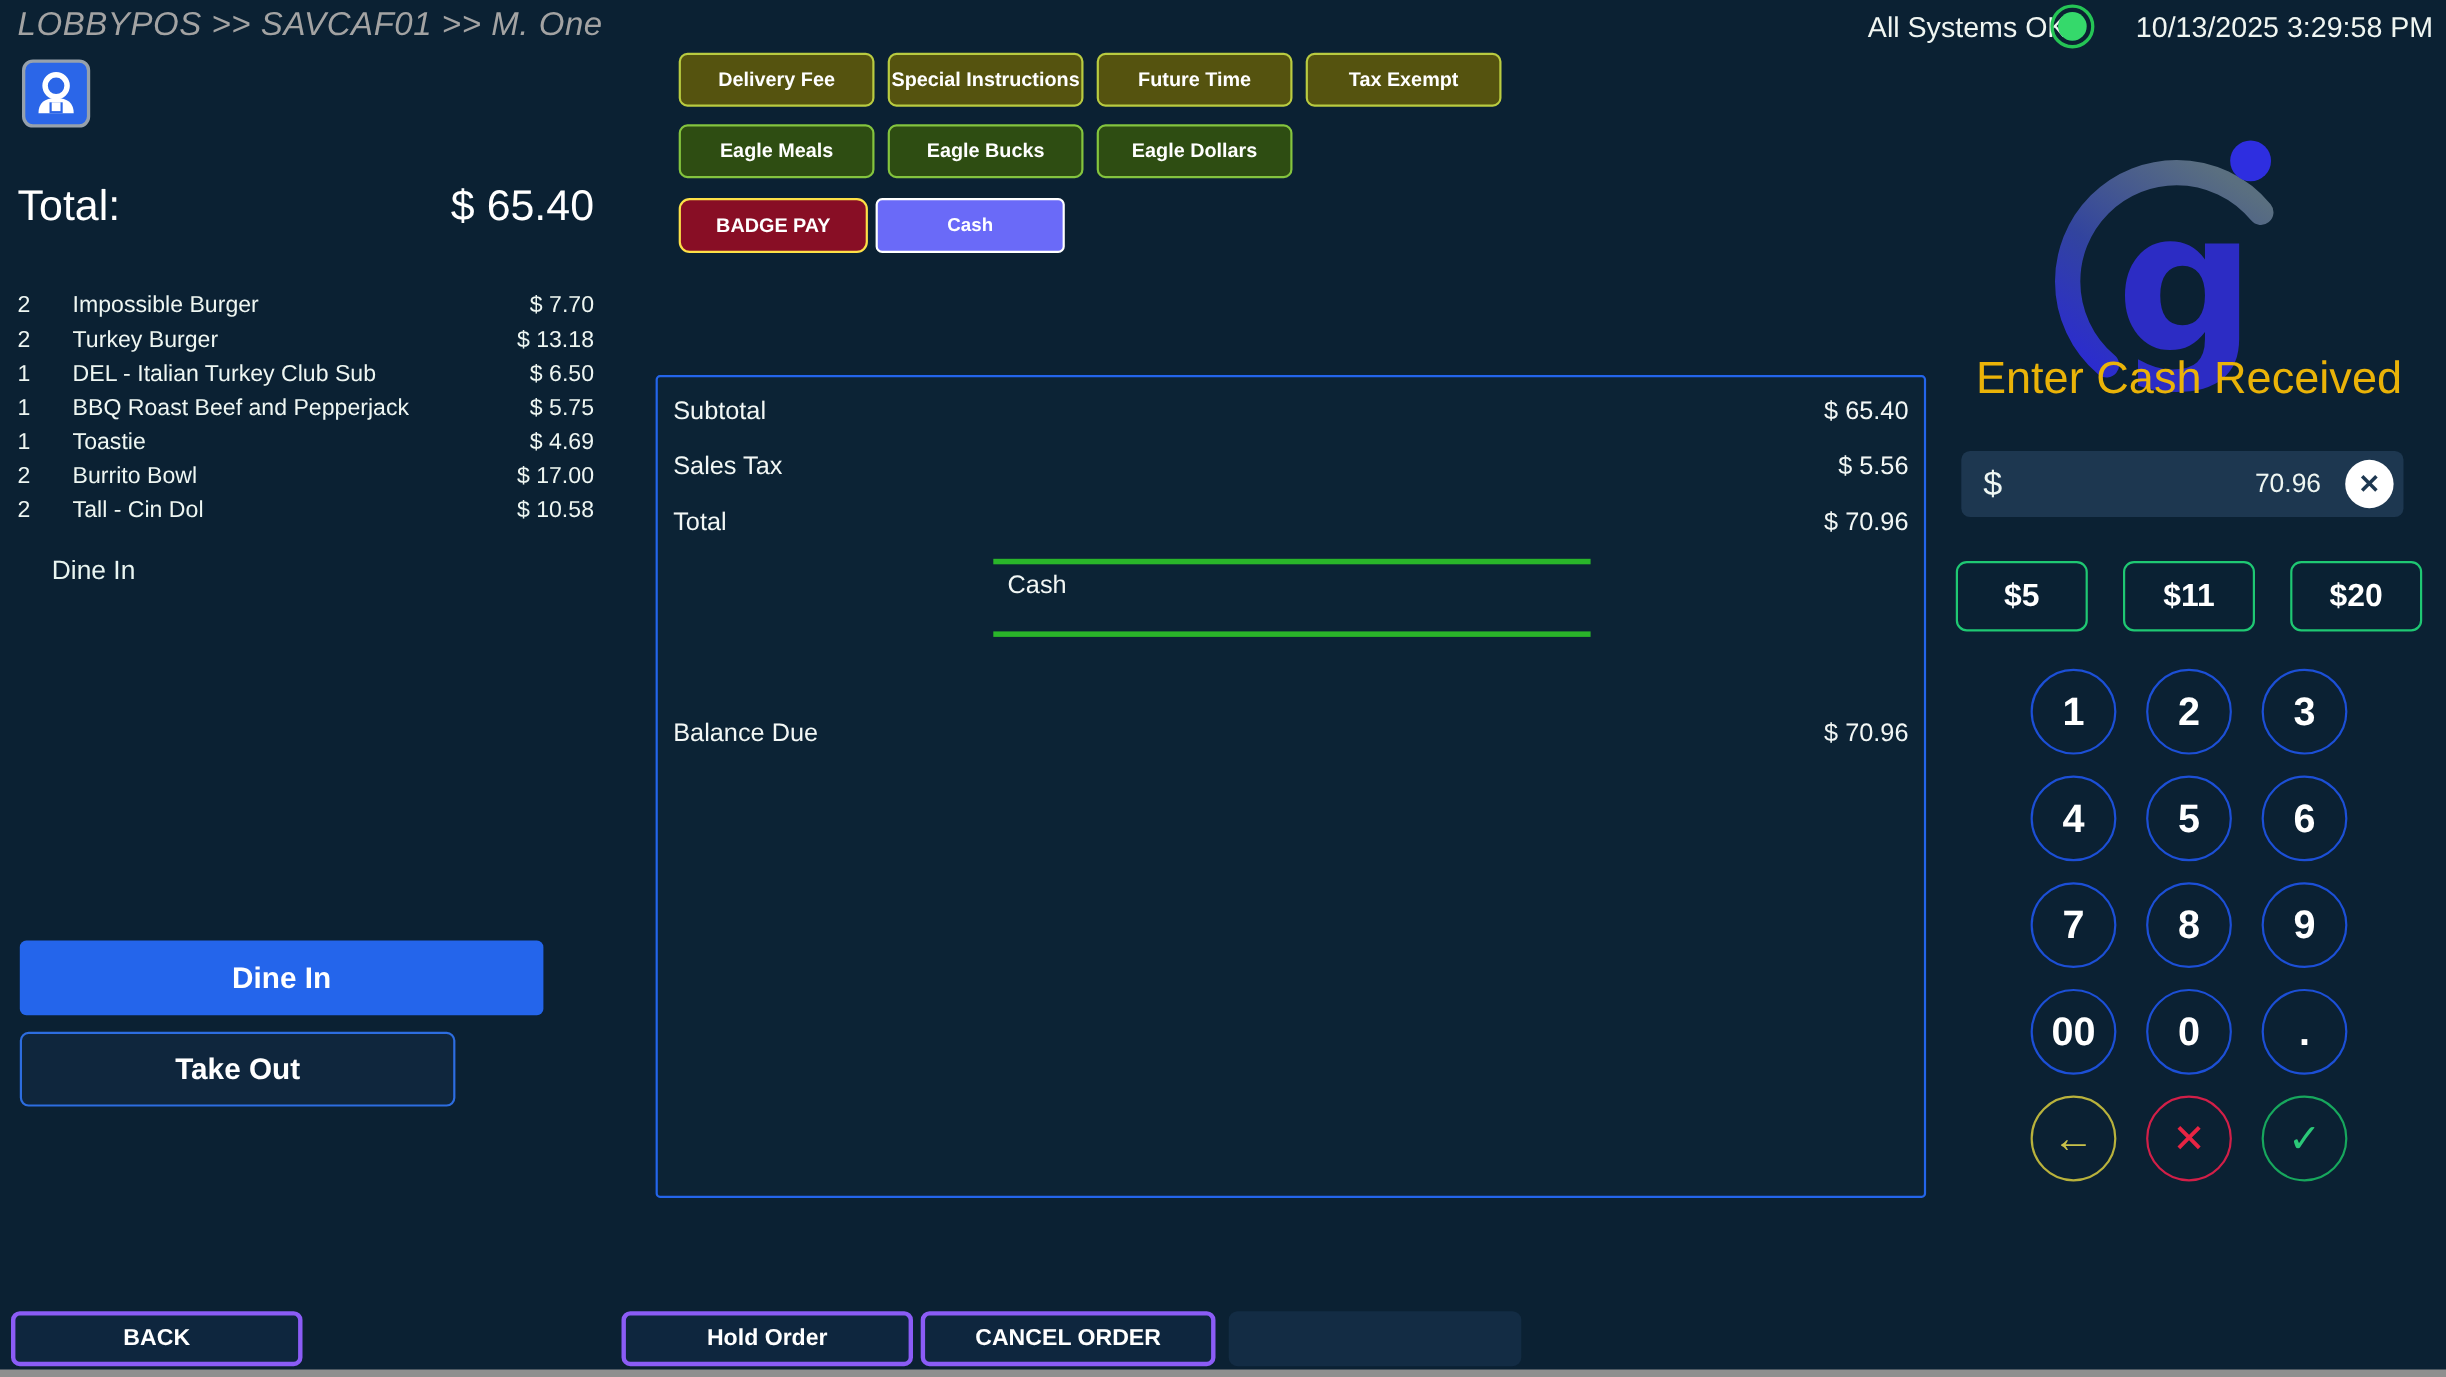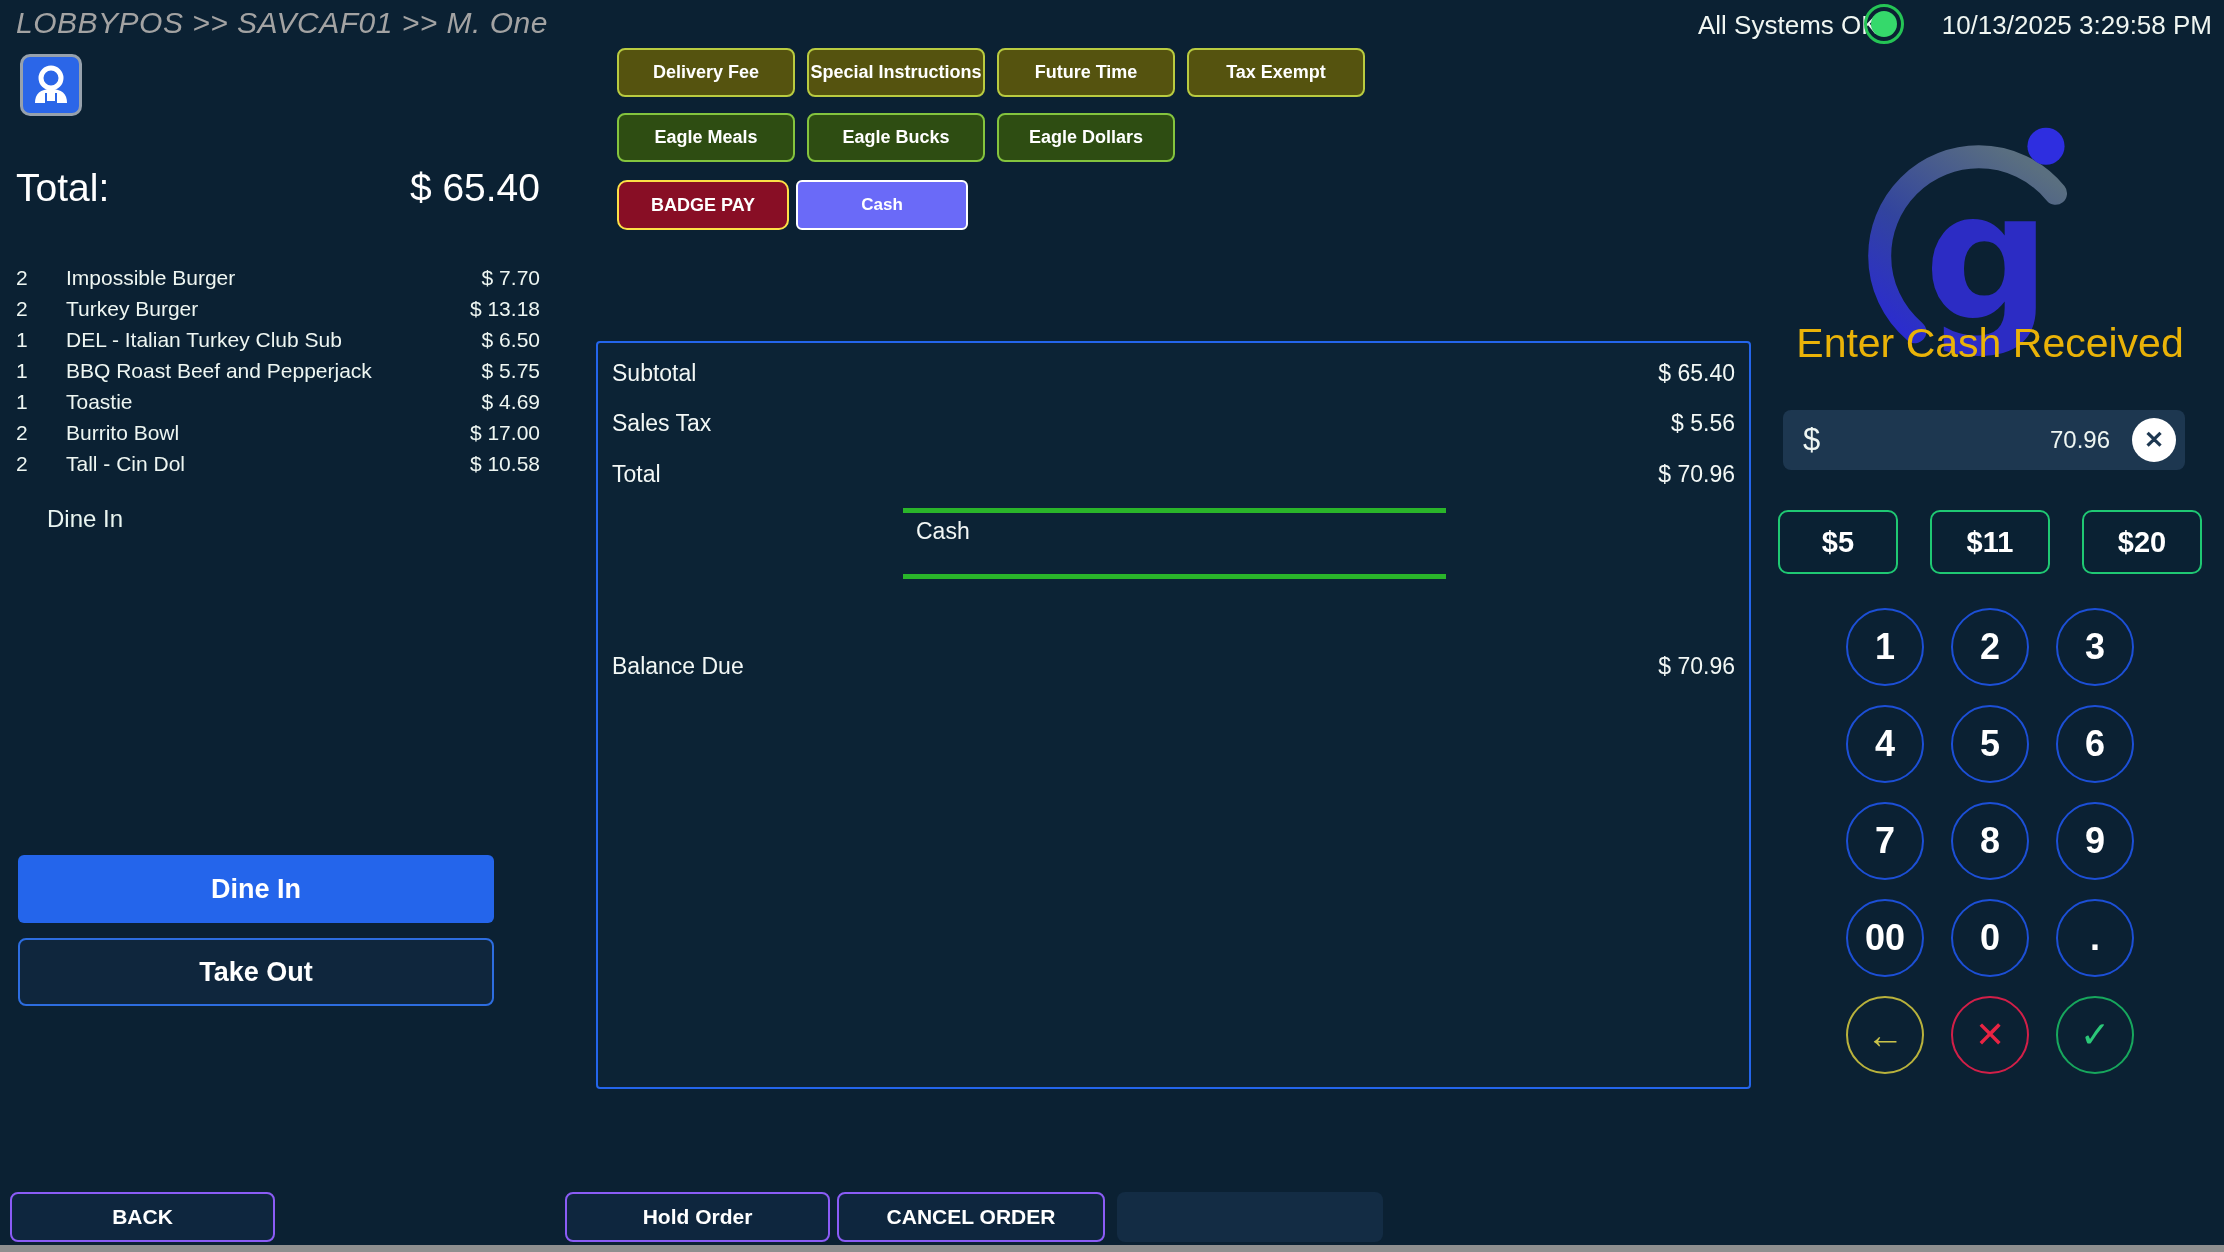--- a/index.html
+++ b/index.html
@@ -21,21 +21,21 @@
   .total-row { position:absolute; left:16px; top:166px; width:524px; display:flex; justify-content:space-between; font-size:39px; color:#ffffff; }
   .items { position:absolute; left:16px; top:262px; width:524px; }
   .item-row { display:flex; font-size:21px; line-height:31px; }
   .item-qty { width:50px; }
   .item-name { flex:1; }
   .item-price { width:110px; text-align:right; }
   .order-type { position:absolute; left:47px; top:505px; font-size:24px; color:#e9f5f1; }
 
   .btn { cursor:pointer; display:flex; align-items:center; justify-content:center; color:#fff; }
   .btn-dinein { position:absolute; left:18px; top:855px; width:476px; height:68px; background:#2465eb; border-radius:6px; font-size:27px; font-weight:bold; }
-  .btn-takeout { position:absolute; left:18px; top:938px; width:476px; height:68px; background:rgba(22,48,80,0.35); border:2px solid #2d6de0; border-radius:8px; font-size:27px; font-weight:bold; }
+  .btn-takeout { position:absolute; left:18px; top:938px; width:396px; height:68px; background:rgba(22,48,80,0.35); border:2px solid #2d6de0; border-radius:8px; font-size:27px; font-weight:bold; }
 
   
   .actions-row { position:absolute; display:flex; gap:12px; }
   .row1 { left:617px; top:48px; }
   .row2 { left:617px; top:113px; }
   .act-btn { width:178px; height:49px; border-radius:8px; font-size:18px; font-weight:bold; display:flex; align-items:center; justify-content:center; cursor:pointer; color:#ffffff; text-align:center; line-height:1.05; }
   .olive { background:#55530f; border:2px solid #b9cb40; }
   .greenb { background:#2e4d12; border:2px solid #84c43e; }
   .btn-badge { position:absolute; left:617px; top:180px; width:172px; height:50px; background:#880e25; border:2px solid #fde047; border-radius:10px; font-size:18px; font-weight:bold; }
   .btn-cash { position:absolute; left:796px; top:180px; width:172px; height:50px; background:#6a6af8; border:2px solid #ffffff; border-radius:6px; font-size:17px; font-weight:bold; }
@@ -57,21 +57,21 @@
   .clear-btn { width:44px; height:44px; min-width:44px; border-radius:50%; background:#ffffff; color:#1d3750; margin-right:9px; font-size:24px; font-weight:bold; display:flex; align-items:center; justify-content:center; cursor:pointer; }
   .quick-row { position:absolute; left:1778px; top:510px; display:flex; gap:32px; }
   .quick-btn { width:120px; height:64px; border:2px solid #1fc873; border-radius:10px; background:rgba(10,35,55,0.2); color:#fff; font-size:29px; font-weight:bold; display:flex; align-items:center; justify-content:center; cursor:pointer; }
   .keypad { position:absolute; left:1846px; top:608px; display:grid; grid-template-columns:repeat(3,78px); column-gap:27px; row-gap:19px; }
   .key { width:78px; height:78px; border-radius:50%; border:2px solid #1c4fd6; background:transparent; color:#fff; font-size:36px; font-weight:bold; display:flex; align-items:center; justify-content:center; cursor:pointer; }
   .key.back { border-color:#b9b23c; color:#c9c24a; font-size:38px; font-weight:normal; }
   .key.cancel { border-color:#d21f48; color:#e82443; font-size:36px; font-weight:normal; }
   .key.ok { border-color:#17a75d; color:#2bc878; font-size:36px; font-weight:normal; }
 
   
-  .foot-btn { position:absolute; top:1192px; height:50px; border:2px solid #8b5cf6; border-radius:8px; background:rgba(25,55,95,0.25); color:#fff; font-size:21px; font-weight:600; display:flex; align-items:center; justify-content:center; cursor:pointer; }
+  .foot-btn { position:absolute; top:1192px; height:50px; border:4px solid #8b5cf6; border-radius:8px; background:rgba(25,55,95,0.25); color:#fff; font-size:21px; font-weight:600; display:flex; align-items:center; justify-content:center; cursor:pointer; }
   .f-back { left:10px; width:265px; }
   .f-hold { left:565px; width:265px; }
   .f-cancel { left:837px; width:268px; }
   .f-ghost { position:absolute; top:1192px; left:1117px; width:266px; height:50px; background:#132c44; border-radius:8px; }
   .bottom-strip { position:absolute; left:0; top:1245px; width:2224px; height:7px; background:#8f8f8f; }
 </style>
 </head>
 <body>
 
 <div class="screen">

